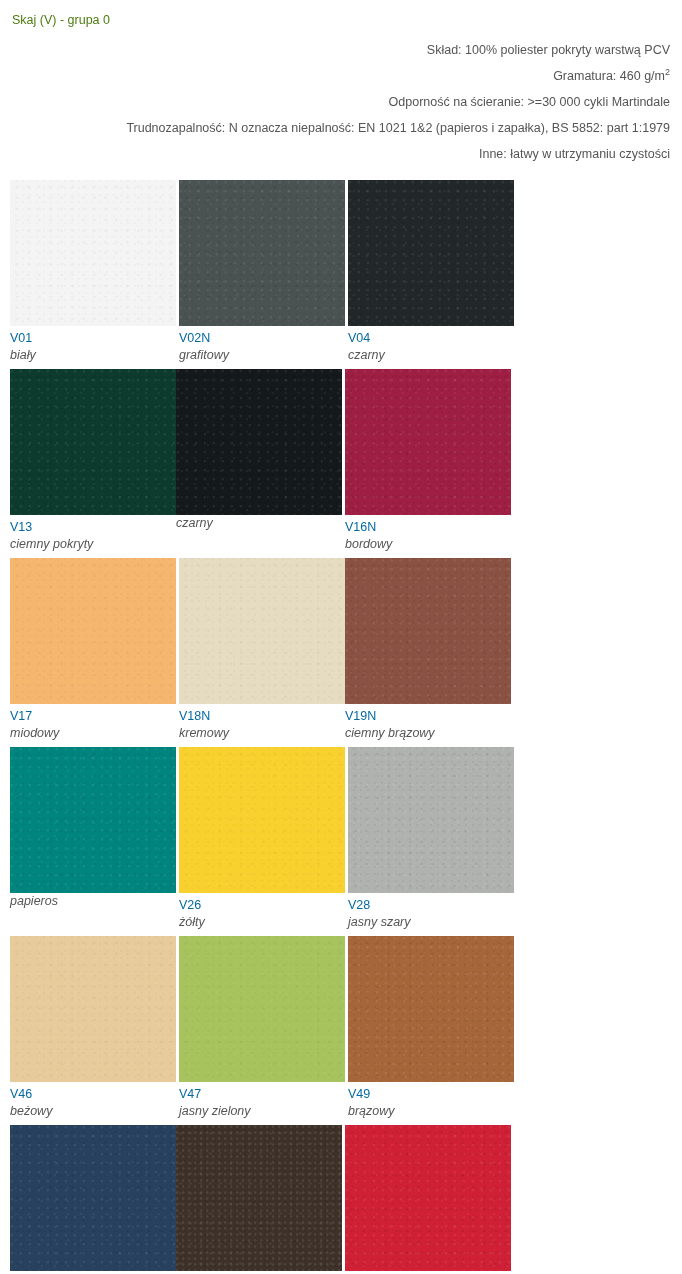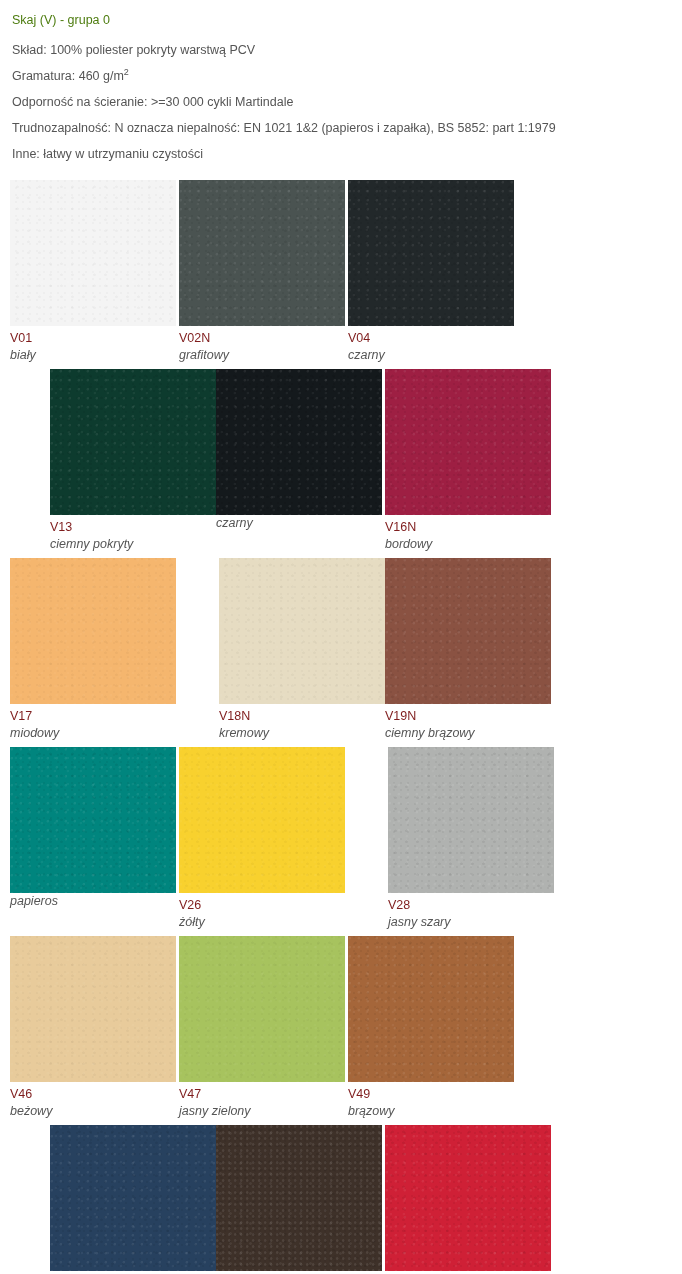--- a/index.html
+++ b/index.html
@@ -28,41 +28,42 @@
     color: #4d7c0f;
     line-height: 16px;
     margin: 2px 0 14px 0;
   }
   .spec-line {
     font-size: 12.5px;
     color: #555555;
     line-height: 16px;
     margin: 0 0 10px 0;
     white-space: nowrap;
+    text-align: right;
   }
   .spec-line:last-child { margin-bottom: 0; }
   .sup {
     font-size: 9px;
     vertical-align: super;
     line-height: 0;
   }
 
   
   .swatch-grid {
     display: flex;
     flex-wrap: wrap;
     padding: 0 10px;
     margin-top: 18px;
   }
   .swatch-cell {
     width: 166px;
     margin-right: 3px;
     margin-bottom: 5px;
   }
-  .swatch-cell:nth-child(4n) { margin-right: 0; margin-left: 40px; }
+  .swatch-cell:nth-child(4n) { margin-right: 0; }
 
   .swatch-chip {
     width: 166px;
     height: 146px;
     position: relative;
     overflow: hidden;
     background-repeat: repeat;
   }
   
   .swatch-chip::after {
@@ -80,21 +81,21 @@
   }
   .swatch-chip.grain-heavy::after {
     background-size: 6px 6px, 8px 8px, 10px 10px, 5px 5px;
     opacity: 1;
   }
   .swatch-chip.grain-light::after { opacity: 0.45; }
 
   .swatch-code {
     font-size: 12.5px;
     line-height: 17px;
-    color: #7f1d1d;
+    color: #0369a1;
     padding-top: 4px;
     white-space: nowrap;
   }
   .swatch-name {
     font-size: 12.5px;
     line-height: 17px;
     color: #555555;
     white-space: nowrap;
     font-style: italic;
   }

